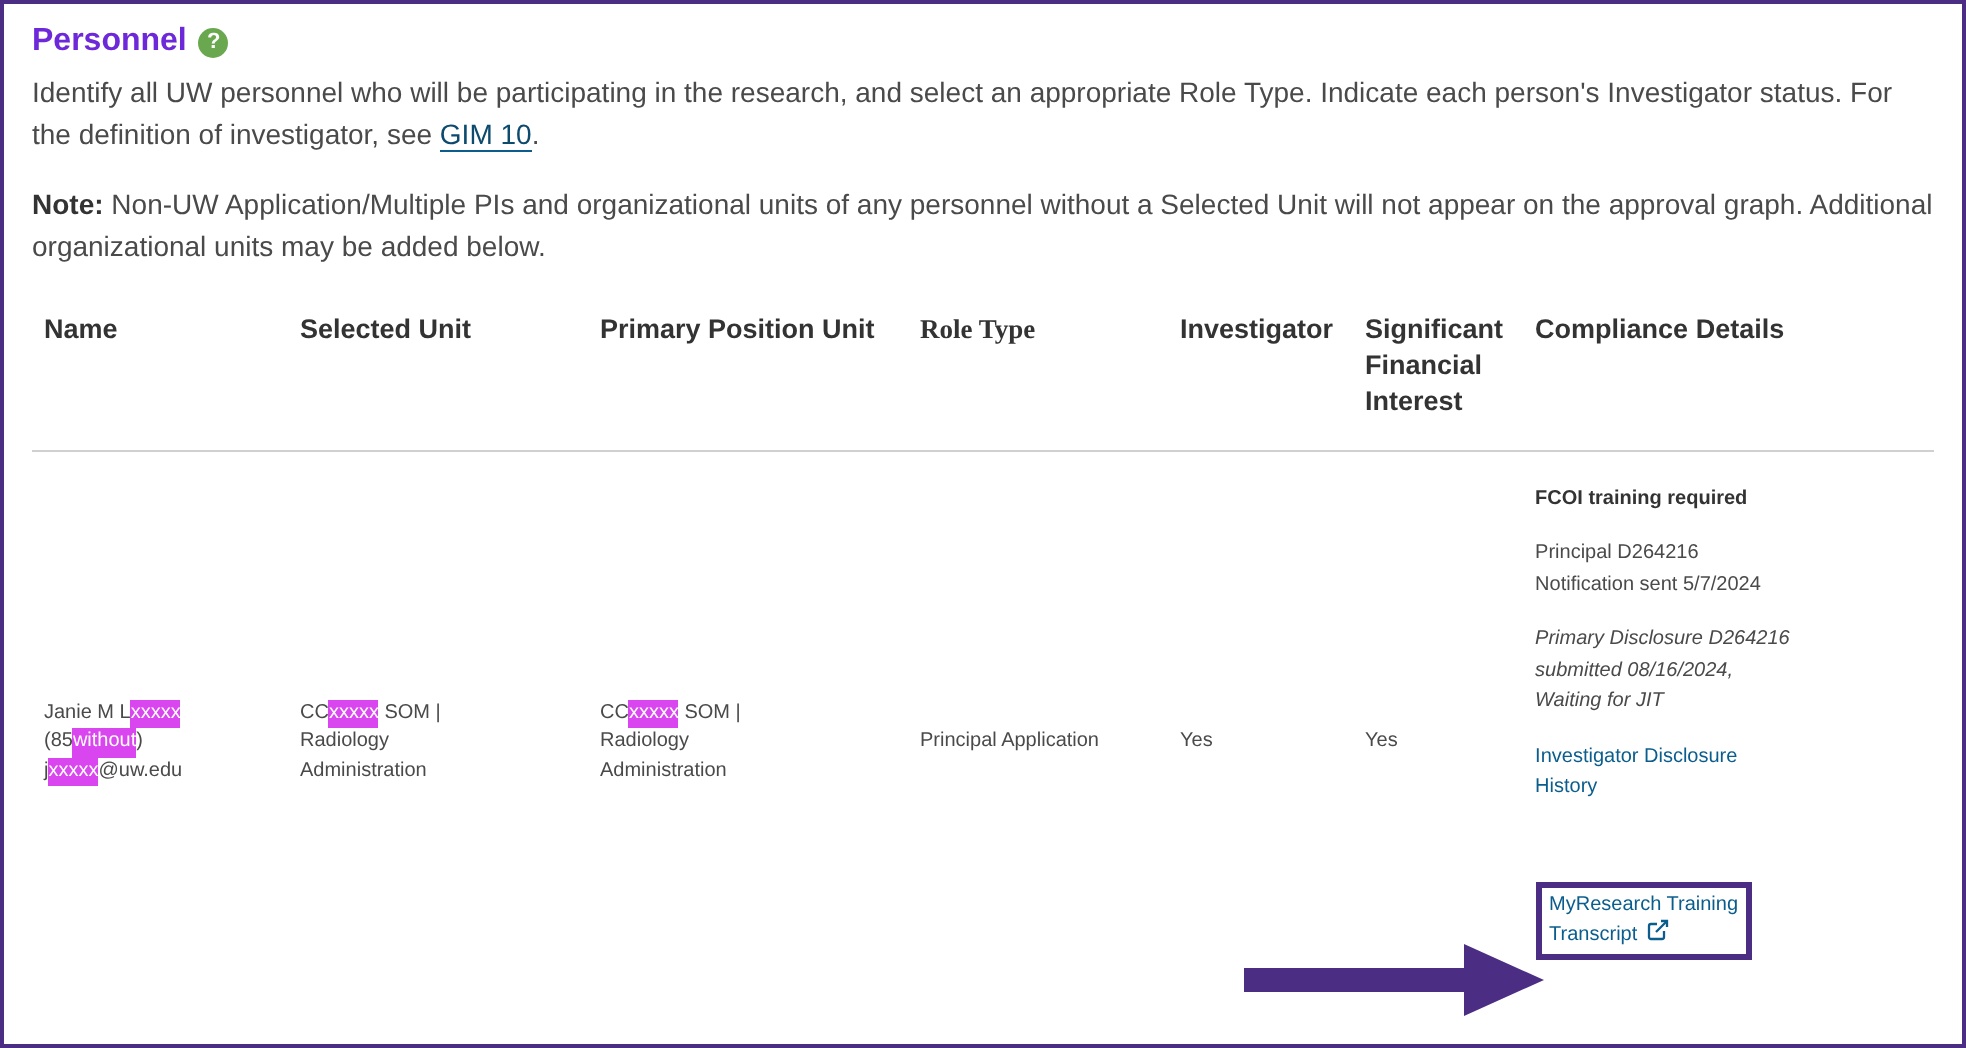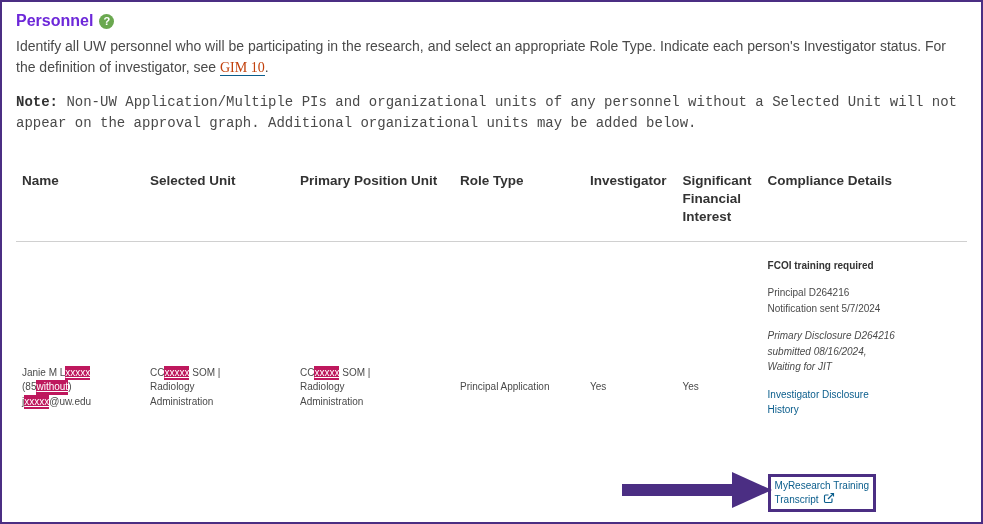--- a/index.html
+++ b/index.html
@@ -41,31 +41,29 @@
     align-items: center;
     justify-content: center;
     cursor: pointer;
   }
   .intro-text {
     color: #4a4a4a;
     line-height: 1.5;
     margin-bottom: 14px;
   }
   .intro-text a {
-    color: #c2410c;
+    color: #0c4a6e;
     text-decoration: none;
     border-bottom: 1px solid #0a5d8c;
     cursor: pointer;
-    font-family: Liberation Serif, serif;
   }
   .note-text {
     color: #4a4a4a;
     line-height: 1.5;
-    margin-bottom: 32px;
-    font-family: Liberation Mono, monospace;
+    margin-bottom: 16px;
   }
   .note-text b { color: #333333; }
   table.personnel {
     width: 100%;
     border-collapse: collapse;
   }
   table.personnel th {
     text-align: left;
     color: #333333;
     font-weight: bold;
@@ -78,24 +76,23 @@
   }
   table.personnel td {
     padding: 16px 10px 6px 6px;
     vertical-align: middle;
     color: #4a4a4a;
     font-size: 10px;
     line-height: 1.45;
   }
   .redact {
     display: inline-block;
-    background: #be185d;
+    background: #d946ef;
     color: #ffffff;
     user-select: none;
-    text-decoration: underline;
   }
   .compliance-block {
     line-height: 1.55;
   }
   .compliance-block .req {
     font-weight: bold;
     color: #333333;
     display: block;
     margin-bottom: 12px;
   }
@@ -107,21 +104,21 @@
   .compliance-block a {
     color: #0a5d8c;
     text-decoration: none;
     cursor: pointer;
   }
   .link-highlight-box {
     border: 3px solid #4b2e83;
     display: inline-block;
     padding: 2px 4px 2px 4px;
     position: absolute;
-    bottom: 6px;
+    bottom: 22px;
   }
   .link-highlight-box a {
     color: #0a5d8c;
     text-decoration: none;
     display: block;
     line-height: 1.35;
   }
   .ext-icon {
     display: inline-block;
     vertical-align: -1px;
@@ -133,21 +130,21 @@
     bottom: 12px;
     pointer-events: none;
   }
   .compliance-cell-wrapper {
     position: relative;
     height: 260px;
   }
   .col-name { width: 128px; }
   .col-unit { width: 150px; }
   .col-punit { width: 160px; }
-  .col-role { width: 130px; }
+  .col-role { width: 130px; font-family: Liberation Serif, serif; }
   .col-inv { width: 78px; }
   .col-sfi { width: 84px; }
 </style>
 </head>
 <body>
 
 <div class="outer-frame">
 
   <div class="section-header">
     <span class="section-title">Personnel</span>

